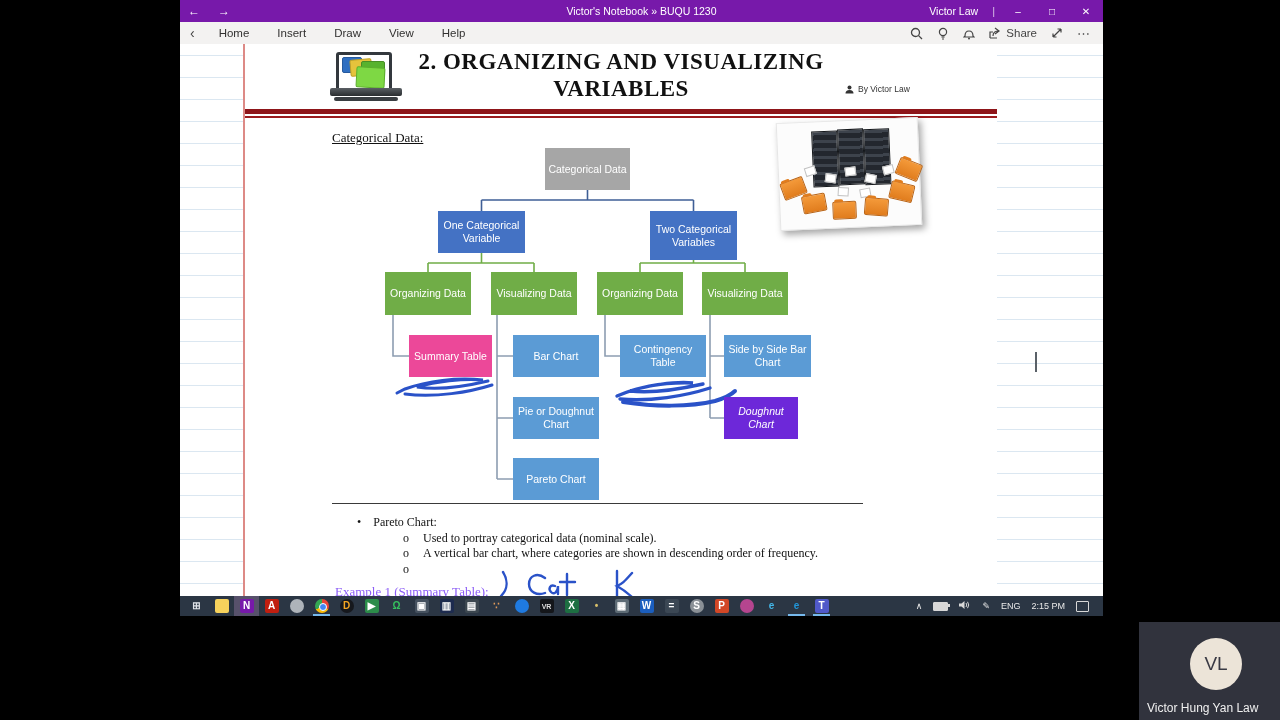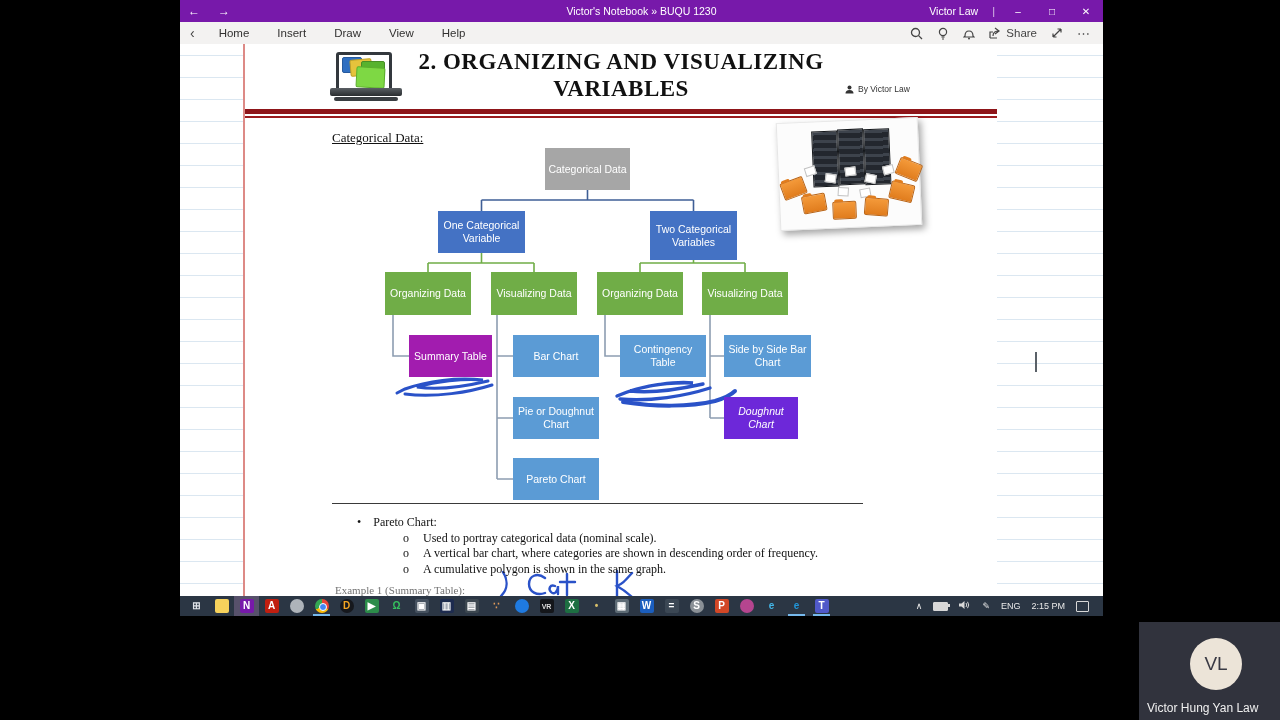--- a/index.html
+++ b/index.html
@@ -64,34 +64,34 @@
   
   .node{position:absolute;display:flex;align-items:center;justify-content:center;text-align:center;color:#fff;
         font-family:"Liberation Sans",sans-serif;font-size:10.5px;line-height:1.2;padding:2px;box-sizing:border-box;}
   .n-root{left:300px;top:104px;width:85px;height:42px;background:#a6a6a6;}
   .n-one {left:193px;top:167px;width:87px;height:42px;background:#4472c4;}
   .n-two {left:405px;top:167px;width:87px;height:49px;background:#4472c4;}
   .n-org1{left:140px;top:228px;width:86px;height:43px;background:#70ad47;}
   .n-vis1{left:246px;top:228px;width:86px;height:43px;background:#70ad47;}
   .n-org2{left:352px;top:228px;width:86px;height:43px;background:#70ad47;}
   .n-vis2{left:457px;top:228px;width:86px;height:43px;background:#70ad47;}
-  .n-sum {left:164px;top:291px;width:83px;height:42px;background:#a21caf;}
+  .n-sum {left:164px;top:291px;width:83px;height:42px;background:#ec4899;}
   .n-bar {left:268px;top:291px;width:86px;height:42px;background:#5b9bd5;}
   .n-con {left:375px;top:291px;width:86px;height:42px;background:#5b9bd5;}
   .n-sbs {left:479px;top:291px;width:87px;height:42px;background:#5b9bd5;}
   .n-pie {left:268px;top:353px;width:86px;height:42px;background:#5b9bd5;}
   .n-dou {left:479px;top:353px;width:74px;height:42px;background:#6d28d9;font-style:italic;}
   .n-par {left:268px;top:414px;width:86px;height:42px;background:#5b9bd5;}
   .connectors{position:absolute;left:0;top:0;width:752px;height:552px;pointer-events:none;}
   
   .divider{position:absolute;left:87px;top:459px;width:531px;height:1px;background:#3a3a3a;}
   .bullets{position:absolute;left:112px;top:471px;font-size:12px;line-height:15.5px;width:560px;}
   .b-head{display:flex;gap:12px;}
   .b-sub{display:flex;gap:14px;padding-left:46px;}
-  .clipped-line{position:absolute;left:90px;top:540px;font-size:11px;color:#737373;}
+  .clipped-line{position:absolute;left:90px;top:540px;font-size:13px;color:#8b5cf6;}
   
   .taskbar{position:absolute;left:0;top:596px;width:100%;height:20px;background:#2b3644;display:flex;align-items:center;}
   .tb-icons{display:flex;align-items:center;height:20px;padding-left:4px;}
   .tbcell{position:relative;width:25px;height:20px;display:flex;align-items:center;justify-content:center;}
   .tbcell.cellbg{background:#57516b;}
   .tbg{width:14px;height:14px;display:flex;align-items:center;justify-content:center;font-size:10px;font-weight:700;
        color:#fff;line-height:1;}
   .tbg.square{border-radius:2px;}
   .tbg.circle{border-radius:50%;}
   .tbg.none{background:transparent!important;}
@@ -279,21 +279,20 @@
           <div class="b-sub">
               <span>o</span>
               <span>Used to portray categorical data (nominal scale).</span>
             </div>
           <div class="b-sub">
               <span>o</span>
               <span>A vertical bar chart, where categories are shown in descending order of frequency.</span>
             </div>
           <div class="b-sub">
               <span>o</span>
-              <span>A cumulative polygon is shown in the same graph.</span>
             </div>
         </div>
 
         <div class="clipped-line">Example 1 (Summary Table):</div>
       </div>
     </div>
 
     <div class="taskbar">
       <div class="tb-icons">
           <div class="tbcell">

